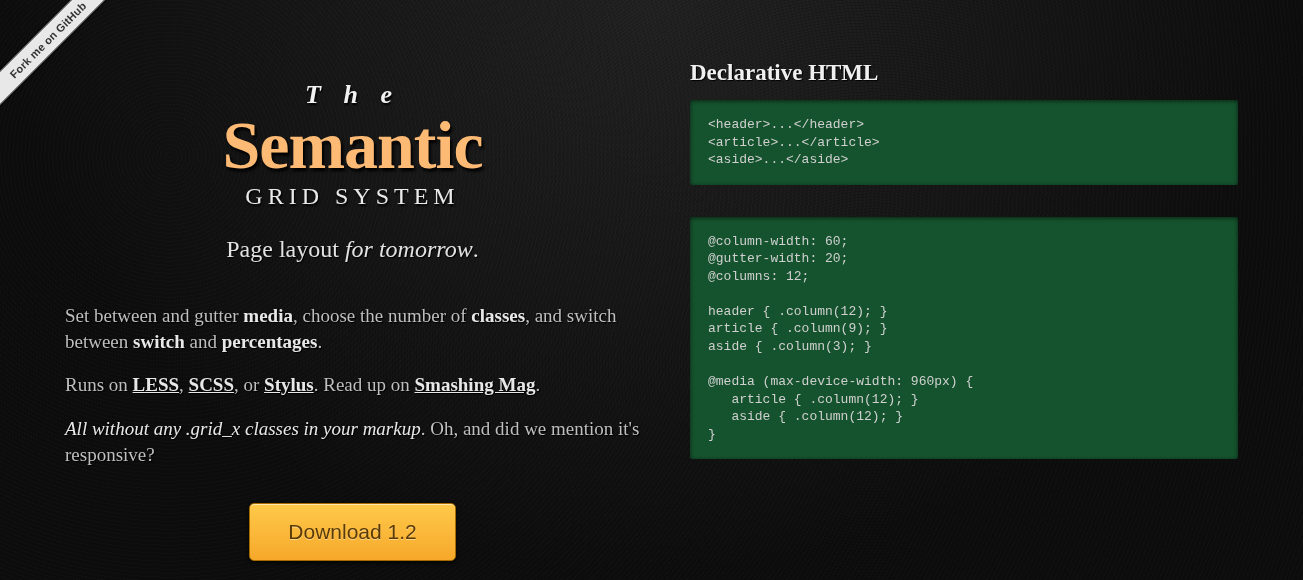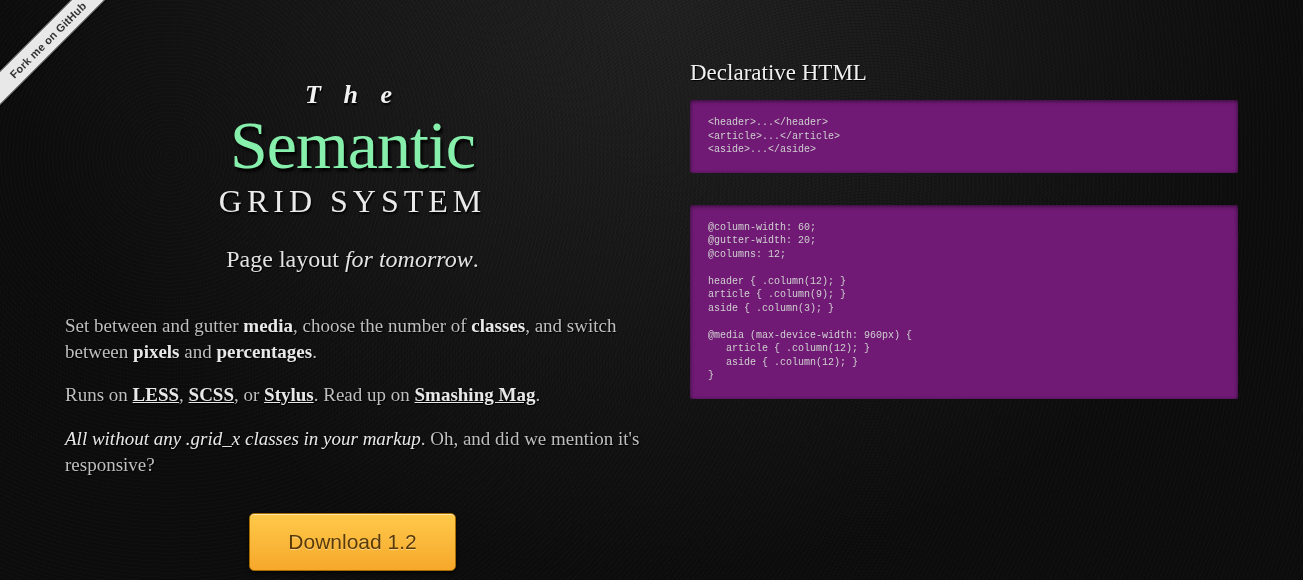--- a/index.html
+++ b/index.html
@@ -56,31 +56,31 @@
     font-family: Georgia, serif;
     font-style: italic;
     font-weight: bold;
     font-size: 26px;
     letter-spacing: 8px;
     color: #f2f2f2;
     text-shadow: 1px 2px 2px #000;
   }
   .hero .semantic {
     font-family: Georgia, serif;
-    font-weight: normal;
+    font-weight: bold;
     font-size: 68px;
-    color: #86efac;
+    color: #fdba74;
     letter-spacing: -1px;
     margin-top: -4px;
     text-shadow: 2px 3px 3px #000;
   }
   .hero .grid {
     font-family: Georgia, serif;
     font-weight: normal;
-    font-size: 32px;
+    font-size: 24px;
     letter-spacing: 5px;
     color: #eaeaea;
     margin-top: -2px;
     text-shadow: 1px 2px 2px #000;
   }
 
   .tagline {
     text-align: center;
     font-size: 24px;
     color: #e2e2e2;
@@ -118,32 +118,32 @@
     font-family: "Helvetica Neue", Arial, sans-serif;
     font-size: 21px;
     padding: 16px 38px;
     text-shadow: 0 1px 0 rgba(255,255,255,0.4);
     cursor: pointer;
   }
 
   
   .section-title {
     font-family: Georgia, serif;
-    font-weight: normal;
+    font-weight: bold;
     font-size: 23px;
     color: #f0f0f0;
     margin-bottom: 14px;
     text-shadow: 1px 1px 1px #000;
   }
   .codeblock {
-    background: #701a75;
+    background: #14532d;
     border-radius: 2px;
     padding: 16px 18px;
     font-family: Consolas, Monaco, "Courier New", monospace;
-    font-size: 10px;
+    font-size: 13px;
     line-height: 1.35;
     color: #d0d0d0;
     white-space: pre;
     box-shadow: inset 0 1px 4px rgba(0,0,0,0.6);
     margin-bottom: 32px;
   }
 </style>
 </head>
 <body>
 
@@ -158,21 +158,21 @@
       <div class="semantic">Semantic</div>
       <div class="grid">GRID SYSTEM</div>
     </div>
 
     <div class="tagline">
       <span>Page layout </span><em>for tomorrow</em><span>.</span>
     </div>
 
     <div class="copy">
       <p>
-        <span>Set between and gutter </span><strong>media</strong><span>, choose the number of </span><strong>classes</strong><span>, and switch between </span><strong>pixels</strong><span> and </span><strong>percentages</strong><span>.</span>
+        <span>Set between and gutter </span><strong>media</strong><span>, choose the number of </span><strong>classes</strong><span>, and switch between </span><strong>switch</strong><span> and </span><strong>percentages</strong><span>.</span>
       </p>
       <p>
         <span>Runs on </span><a>LESS</a><span>, </span><a>SCSS</a><span>, or </span><a>Stylus</a><span>. Read up on </span><a>Smashing Mag</a><span>.</span>
       </p>
       <p>
         <em>All without any .grid_x classes in your markup</em><span>. Oh, and did we mention it's responsive?</span>
       </p>
     </div>
 
     <div class="download-wrap">

